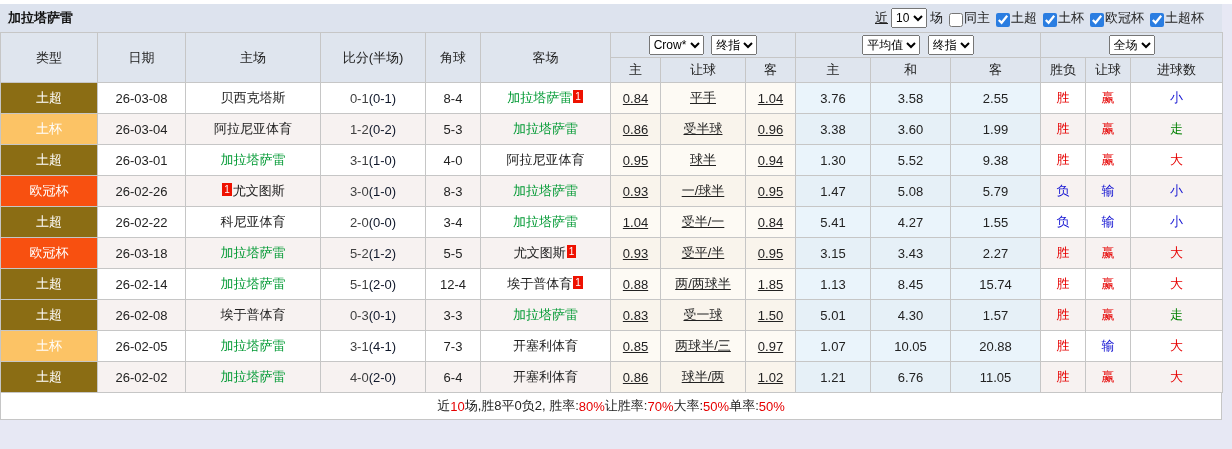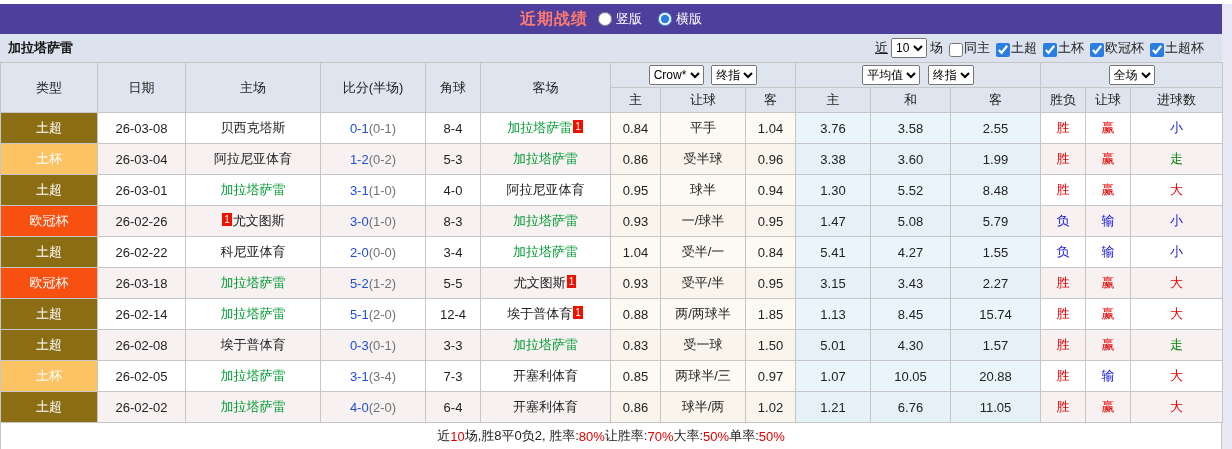--- a/index.html
+++ b/index.html
@@ -41,30 +41,30 @@
   
   table { border-collapse:collapse; table-layout:fixed; width:1222px; font-size:13px; }
   th, td {
     border:1px solid #c6c6c6; text-align:center; padding:0 2px;
     white-space:nowrap; overflow:hidden; font-weight:normal;
   }
   thead th { background:#dfe5ee; height:25px; }
   thead select { font-size:12px; height:20px; margin:0 2px; }
   tbody td { height:31px; background:#fff; }
   tbody tr:nth-child(even) td { background:#f7f2f1; }
-  td.col-cream { background:#fdfaf4 !important; }
+  td.col-cream { background:#fdfaf4 !important;text-decoration:underline; }
   tr:nth-child(even) td.col-cream { background:#f9f4ec !important; }
   td.col-blue { background:#eaf4fb !important; }
   tr:nth-child(even) td.col-blue { background:#e6f0f7 !important; }
   td.type-cell { color:#fff; }
 
   .t-green { color:#009933; cursor:pointer; }
   .t-black { color:#222; cursor:pointer; }
-  .s-ft { color:#1d4ed8; }
-  .s-ht { color:#737373; }
+  .s-ft { color:#404040; }
+  .s-ht { color:#0f172a; }
   .c-red { color:#e60000; }
   .c-blue { color:#1414d2; }
   .c-green { color:#008000; }
   .badge {
     display:inline-block; background:#ee1100; color:#fff;
     font-size:10px; line-height:13px; padding:0 2px; margin:0 1px;
     vertical-align:top; transform:translateY(1px);
   }
 
   
@@ -77,33 +77,20 @@
   .footer-bar .seg-red { color:#e60000; }
   .footer-bar .seg-black { color:#222; }
 </style>
 </head>
 <body>
 
 <div class="top-strip"></div>
 
 <div class="wrap">
 
-  <div class="title-bar">
-    <span class="title">近期战绩</span>
-    <div class="radio-group">
-      <label>
-        <input type="radio" name="layout" style="">
-        <span>竖版</span>
-      </label>
-      <label>
-        <input type="radio" name="layout" checked="" style="">
-        <span>横版</span>
-      </label>
-    </div>
-  </div>
 
   <div class="filter-bar">
     <span class="team-title">加拉塔萨雷</span>
     <div class="filter-controls">
       <span class="link">近</span>
       <select>
         <option>10</option>
       </select>
       <span>场</span>
       <label>
@@ -219,21 +206,21 @@
       <td>26-03-01</td>
       <td><span class="t-green">加拉塔萨雷</span></td>
       <td><span class="s-ft">3-1</span><span class="s-ht">(1-0)</span></td>
       <td>4-0</td>
       <td><span class="t-black">阿拉尼亚体育</span></td>
       <td class="col-cream">0.95</td>
       <td class="col-cream">球半</td>
       <td class="col-cream">0.94</td>
       <td class="col-blue">1.30</td>
       <td class="col-blue">5.52</td>
-      <td class="col-blue">8.48</td>
+      <td class="col-blue">9.38</td>
       <td class="c-red">胜</td>
       <td class="c-red">赢</td>
       <td class="c-red">大</td>
     </tr>
         <tr>
       <td class="type-cell" style="background: rgb(248, 80, 16);">欧冠杯</td>
       <td>26-02-26</td>
       <td><span class="badge">1</span><span class="t-black">尤文图斯</span></td>
       <td><span class="s-ft">3-0</span><span class="s-ht">(1-0)</span></td>
       <td>8-3</td>
@@ -313,21 +300,21 @@
       <td class="col-blue">4.30</td>
       <td class="col-blue">1.57</td>
       <td class="c-red">胜</td>
       <td class="c-red">赢</td>
       <td class="c-green">走</td>
     </tr>
         <tr>
       <td class="type-cell" style="background: rgb(252, 195, 101);">土杯</td>
       <td>26-02-05</td>
       <td><span class="t-green">加拉塔萨雷</span></td>
-      <td><span class="s-ft">3-1</span><span class="s-ht">(3-4)</span></td>
+      <td><span class="s-ft">3-1</span><span class="s-ht">(4-1)</span></td>
       <td>7-3</td>
       <td><span class="t-black">开塞利体育</span></td>
       <td class="col-cream">0.85</td>
       <td class="col-cream">两球半/三</td>
       <td class="col-cream">0.97</td>
       <td class="col-blue">1.07</td>
       <td class="col-blue">10.05</td>
       <td class="col-blue">20.88</td>
       <td class="c-red">胜</td>
       <td class="c-blue">输</td>

